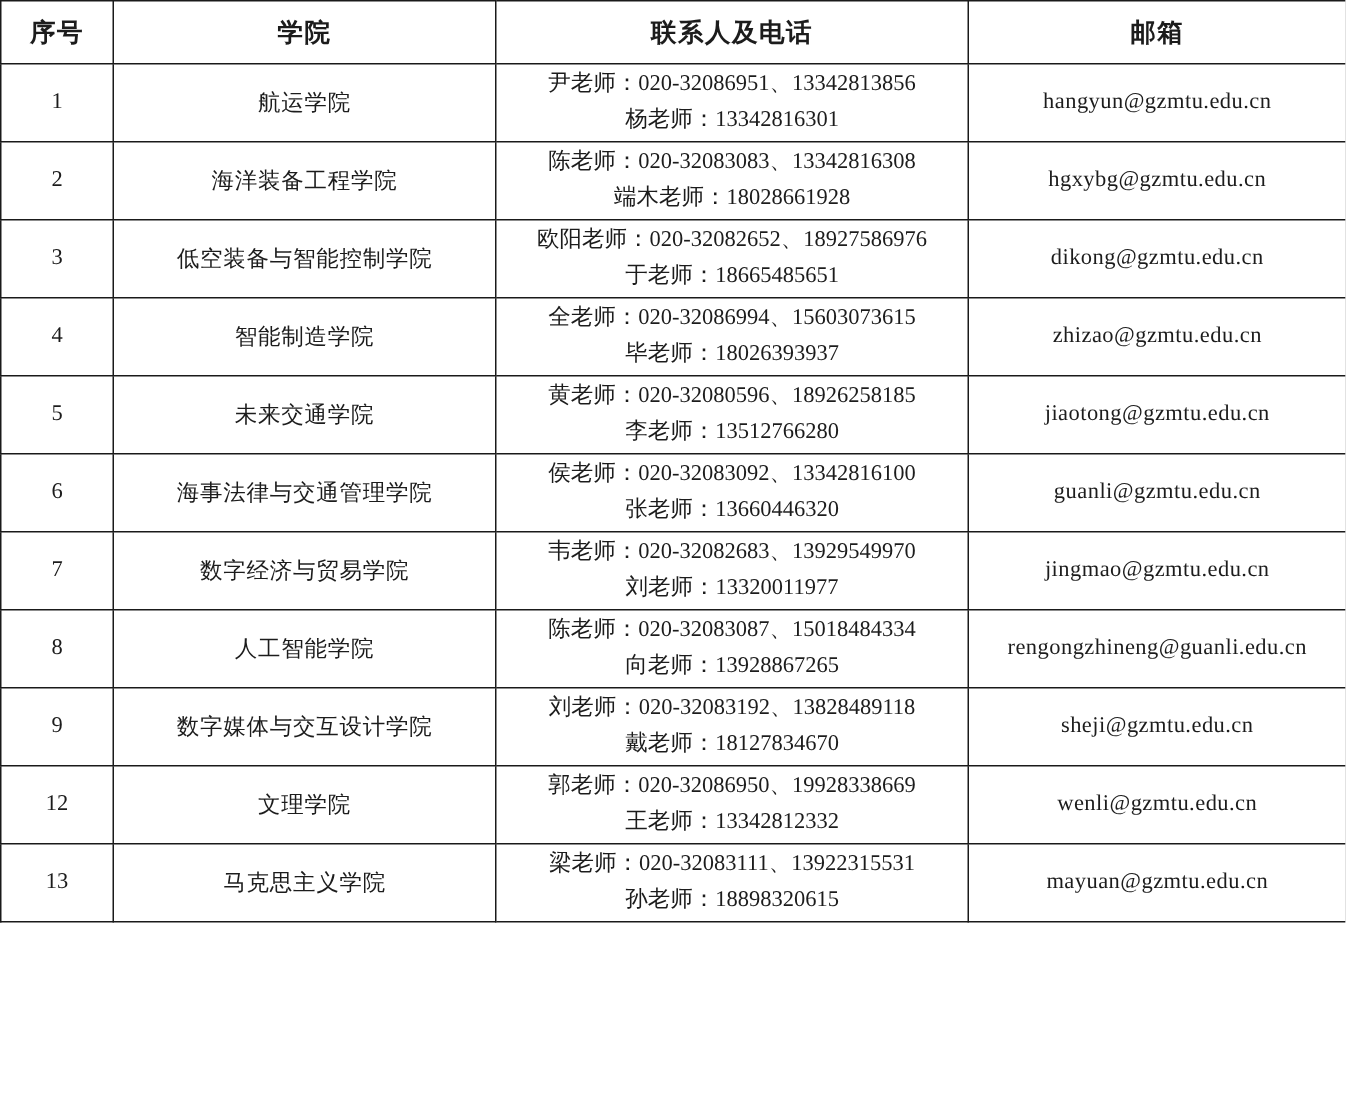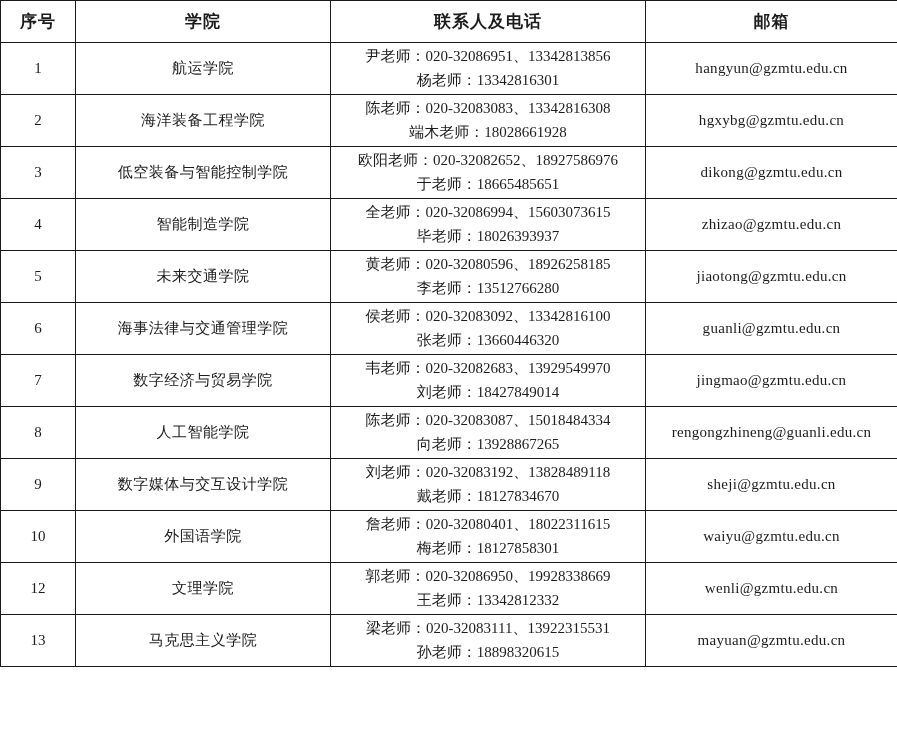--- a/index.html
+++ b/index.html
@@ -142,21 +142,21 @@
       <div>张老师：13660446320</div>
     </td>
     <td class="cell-email">guanli@gzmtu.edu.cn</td>
   </tr>
 
   <tr>
     <td class="cell-no">7</td>
     <td class="cell-college">数字经济与贸易学院</td>
     <td class="cell-contact">
       <div>韦老师：020-32082683、13929549970</div>
-      <div>刘老师：18427849014</div>
+      <div>刘老师：13320011977</div>
     </td>
     <td class="cell-email">jingmao@gzmtu.edu.cn</td>
   </tr>
 
   <tr>
     <td class="cell-no">8</td>
     <td class="cell-college">人工智能学院</td>
     <td class="cell-contact">
       <div>陈老师：020-32083087、15018484334</div>
       <div>向老师：13928867265</div>
@@ -167,29 +167,20 @@
   <tr>
     <td class="cell-no">9</td>
     <td class="cell-college">数字媒体与交互设计学院</td>
     <td class="cell-contact">
       <div>刘老师：020-32083192、13828489118</div>
       <div>戴老师：18127834670</div>
     </td>
     <td class="cell-email">sheji@gzmtu.edu.cn</td>
   </tr>
 
-  <tr>
-    <td class="cell-no">10</td>
-    <td class="cell-college">外国语学院</td>
-    <td class="cell-contact">
-      <div>詹老师：020-32080401、18022311615</div>
-      <div>梅老师：18127858301</div>
-    </td>
-    <td class="cell-email">waiyu@gzmtu.edu.cn</td>
-  </tr>
 
 
   <tr>
     <td class="cell-no">12</td>
     <td class="cell-college">文理学院</td>
     <td class="cell-contact">
       <div>郭老师：020-32086950、19928338669</div>
       <div>王老师：13342812332</div>
     </td>
     <td class="cell-email">wenli@gzmtu.edu.cn</td>

